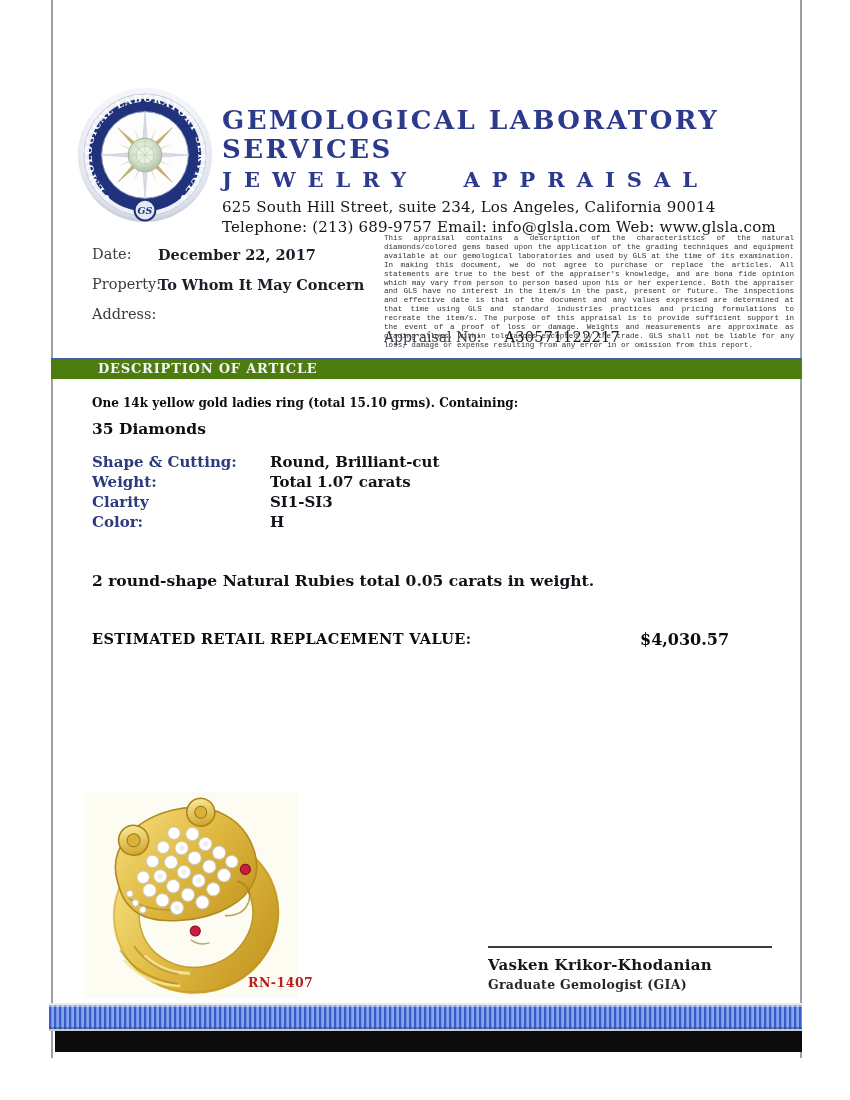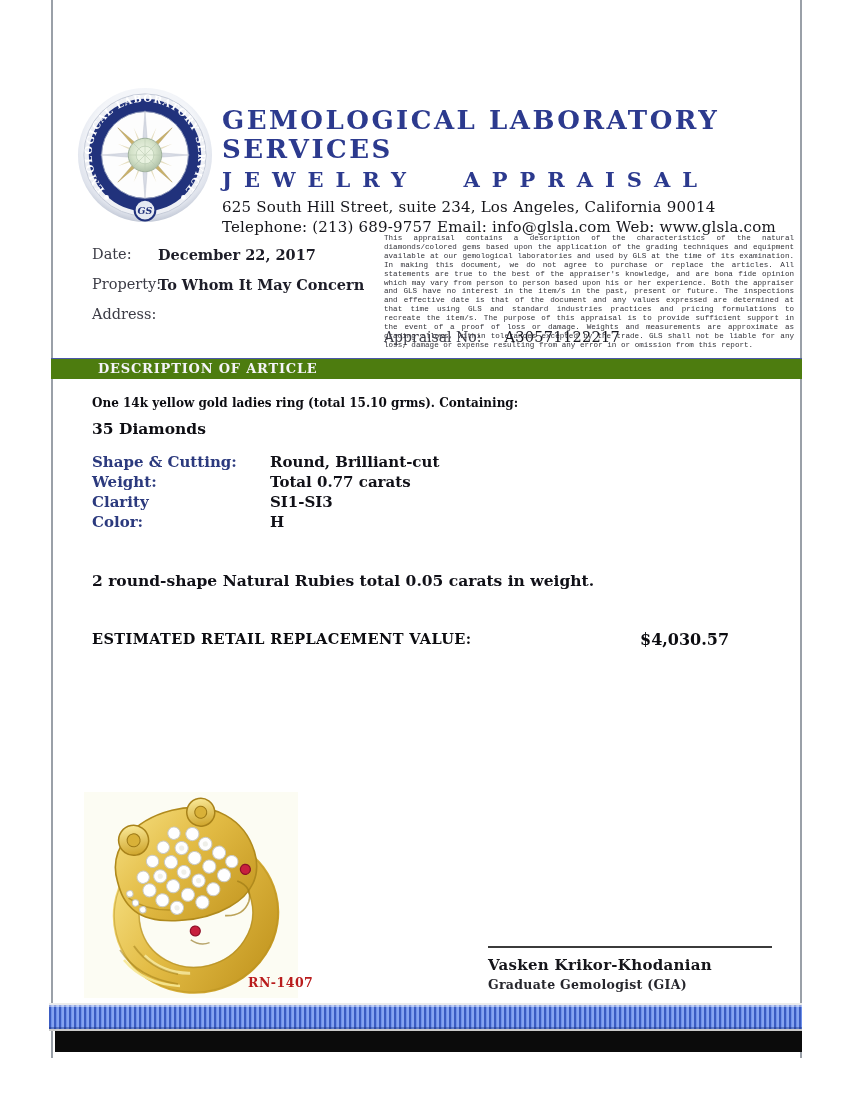--- a/index.html
+++ b/index.html
@@ -173,21 +173,21 @@
   <div class="desc-line1">One 14k yellow gold ladies ring (total 15.10 grms). Containing:</div>
   <div class="desc-line2">35 Diamonds</div>
 
   <div class="attr-table">
     <div class="attr-row">
       <span class="attr-label">Shape &amp; Cutting:</span>
       <span class="attr-value">Round, Brilliant-cut</span>
     </div>
     <div class="attr-row">
       <span class="attr-label">Weight:</span>
-      <span class="attr-value">Total 0.77 carats</span>
+      <span class="attr-value">Total 1.07 carats</span>
     </div>
     <div class="attr-row">
       <span class="attr-label">Clarity</span>
       <span class="attr-value">SI1-SI3</span>
     </div>
     <div class="attr-row">
       <span class="attr-label">Color:</span>
       <span class="attr-value">H</span>
     </div>
   </div>

